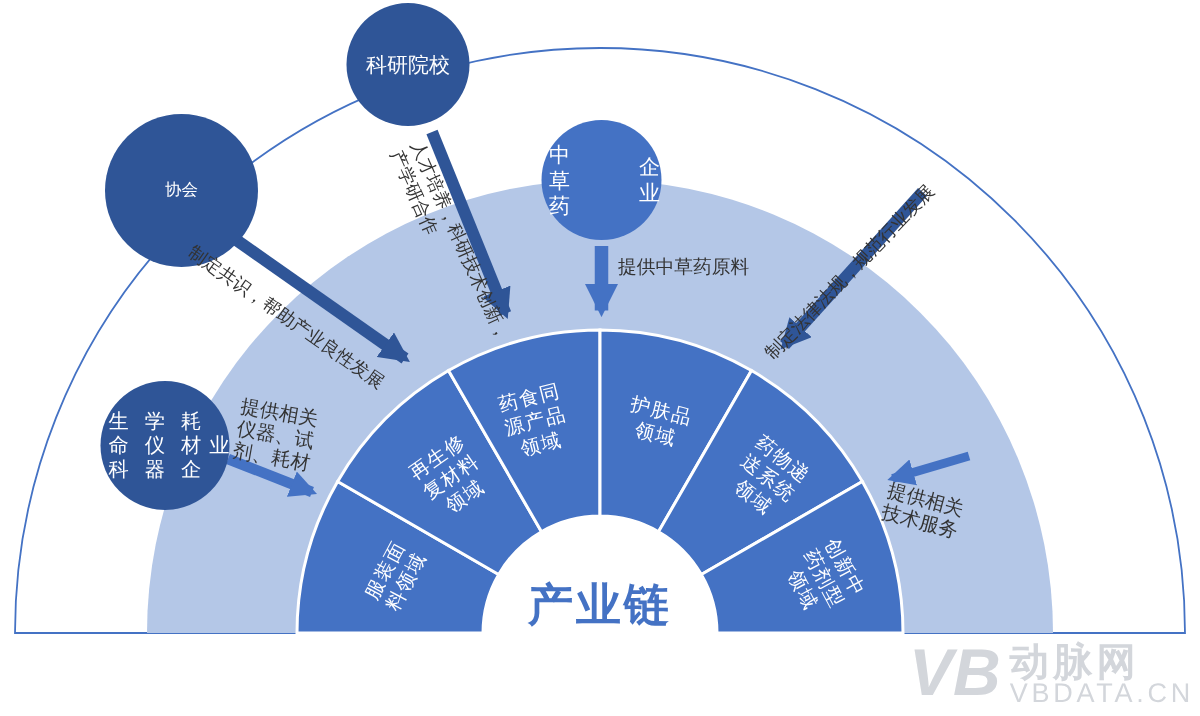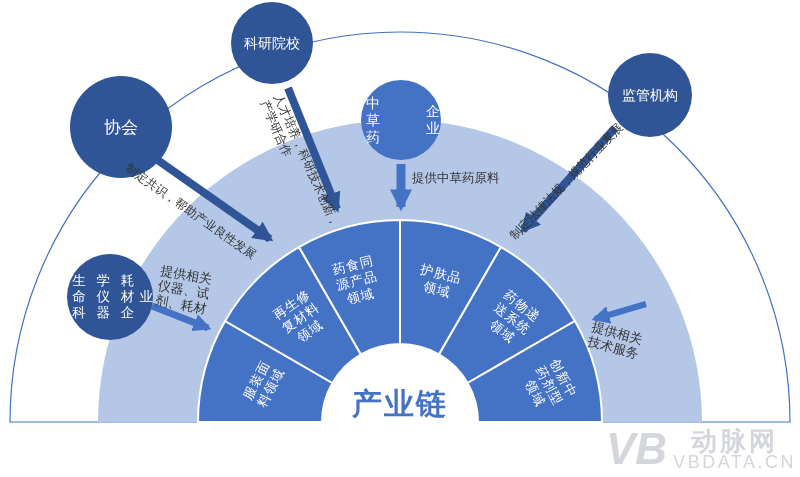--- a/index.html
+++ b/index.html
@@ -16,21 +16,21 @@
   
   .bubble{
     position:absolute;border-radius:50%;display:flex;flex-direction:row;
     align-items:center;justify-content:center;color:#fff;z-index:3;
     text-align:center;font-size:14px;line-height:17px;
   }
   .bubble.dark{background:var(--dark);}
   .bubble.medium{background:var(--medium);}
   .bubble span{display:block;}
 
-  .b-association{left:70px;top:76px;width:102px;height:102px;font-size:17px;}
+  .b-association{left:70px;top:76px;width:102px;height:102px;font-size:11px;}
   .b-research{left:231px;top:2px;width:82px;height:82px;}
   .b-herbal{left:361px;top:80px;width:80px;height:80px;gap:40px;}
   .b-regulator{left:608px;top:53px;width:84px;height:84px;}
   .b-instrument{left:67px;top:254px;width:86px;height:86px;font-size:13.5px;line-height:16px;}
   .b-tech{left:652px;top:256px;width:84px;height:84px;}
 
   
   .flow{
     position:absolute;color:var(--flow_text);font-size:12px;line-height:15px;
     white-space:nowrap;z-index:4;transform-origin:0 0;
@@ -57,21 +57,21 @@
   .s-innovative{left:549px;top:386px;transform:translate(-50%,-50%) rotate(62deg);}
 
   .chain-title{
     position:absolute;left:400px;top:404px;transform:translate(-50%,-50%);
     color:var(--title);font-size:30px;font-weight:600;letter-spacing:2px;z-index:2;white-space:nowrap;
   }
 
   
   .logo{
     position:absolute;right:4px;bottom:6px;display:flex;align-items:flex-start;
-    gap:6px;color:var(--logo);z-index:5;text-align:center;
+    gap:6px;color:var(--logo);z-index:5;
   }
   .logo .mark{font-size:44px;font-weight:800;font-style:italic;line-height:44px;}
   .logo .cols{display:flex;flex-direction:column;}
   .logo .name{font-size:26px;font-weight:700;letter-spacing:3px;line-height:28px;}
   .logo .domain{font-size:18px;letter-spacing:2.5px;line-height:15px;}
 
   
   .outer-outline{fill:none;stroke:var(--outline);stroke-width:1.2;}
   .band{fill:var(--band);}
   .wedge{fill:var(--medium);stroke:#fff;stroke-width:2;}
@@ -124,24 +124,20 @@
     <span>协会</span>
   </div>
   <div class="bubble dark b-research">
     <span>科研</span>
     <span>院校</span>
   </div>
   <div class="bubble medium b-herbal">
     <span>中草药</span>
     <span>企业</span>
   </div>
-  <div class="bubble dark b-regulator">
-    <span>监管</span>
-    <span>机构</span>
-  </div>
   <div class="bubble dark b-instrument">
     <span>生命科</span>
     <span>学仪器</span>
     <span>耗材企</span>
     <span>业</span>
   </div>
 
   <div class="flow f-association">
     <span>制定共识，帮助产业良性发展</span>
   </div>

